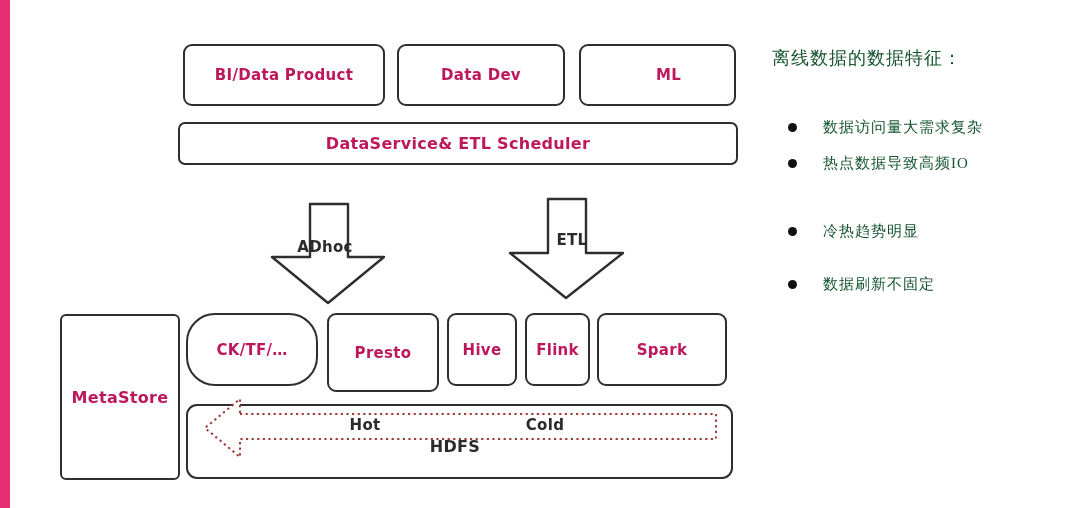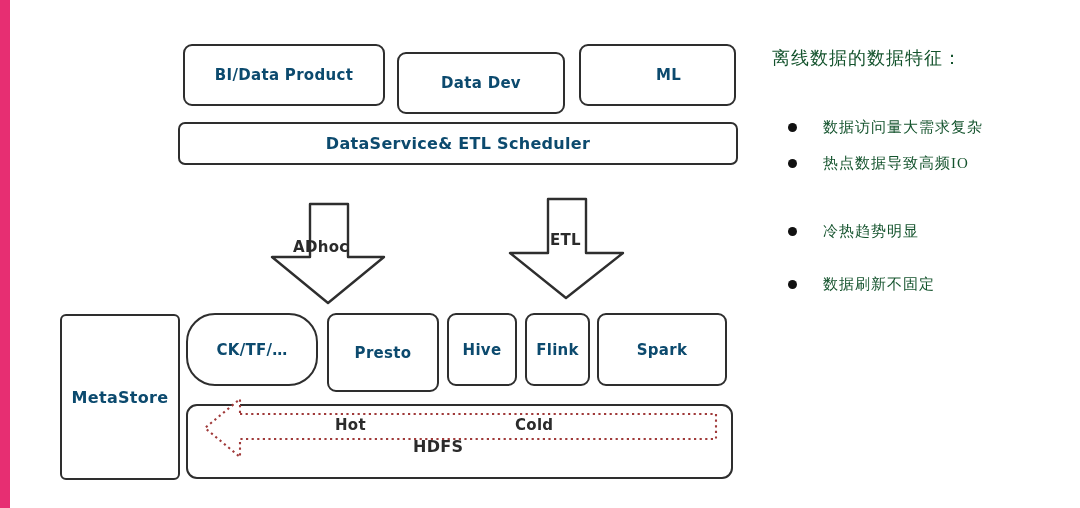--- a/index.html
+++ b/index.html
@@ -12,42 +12,42 @@
 
   .accent-bar {
     position: absolute; left: 0; top: 0; width: 10px; height: 508px;
     background: #e72e72;
   }
 
   .box {
     position: absolute; background: #ffffff;
     border: 2px solid #2e2e2e; border-radius: 9px;
     display: flex; align-items: center; justify-content: center;
-    color: #0c4a6e; font-weight: 600; font-size: 15px; letter-spacing: 0.3px;
+    color: #be185d; font-weight: 600; font-size: 15px; letter-spacing: 0.3px;
     text-align: left;
   }
 
   .box-bi        { left: 183px; top: 44px;  width: 202px; height: 62px; }
-  .box-datadev   { left: 397px; top: 44px;  width: 168px; height: 62px; margin-top: 8px; }
+  .box-datadev   { left: 397px; top: 44px;  width: 168px; height: 62px; }
   .box-ml        { left: 579px; top: 44px;  width: 157px; height: 62px; padding-left: 22px; }
   .box-scheduler { left: 178px; top: 122px; width: 560px; height: 43px; border-radius: 7px; font-size: 16px; }
 
   .box-metastore { left: 60px;  top: 314px; width: 120px; height: 166px; border-radius: 6px; font-size: 16px; }
   .box-ck        { left: 186px; top: 313px; width: 132px; height: 73px; border-radius: 29px; }
   .box-presto    { left: 327px; top: 313px; width: 112px; height: 79px; }
   .box-hive      { left: 447px; top: 313px; width: 70px;  height: 73px; }
   .box-flink     { left: 525px; top: 313px; width: 65px;  height: 73px; }
   .box-spark     { left: 597px; top: 313px; width: 130px; height: 73px; }
   .box-hdfs      { left: 186px; top: 404px; width: 547px; height: 75px; border-radius: 11px; }
 
   .overlay { position: absolute; left: 0; top: 0; width: 1080px; height: 508px; pointer-events: none; }
 
   .float-label {
     position: absolute; color: #2b2b2b; font-weight: 600; font-size: 15px;
-    letter-spacing: 0.3px;
+    text-align: center; letter-spacing: 0.3px;
   }
   .lbl-adhoc { left: 293px; top: 238px; width: 64px; }
   .lbl-etl   { left: 550px; top: 231px; width: 44px; }
   .lbl-hot   { left: 335px; top: 416px; width: 60px; }
   .lbl-cold  { left: 515px; top: 416px; width: 60px; }
   .lbl-hdfs  { left: 413px; top: 437px; width: 84px; font-size: 16px; }
 
   .notes {
     position: absolute; left: 772px; top: 46px; width: 300px;
     font-family: "Liberation Serif", "DejaVu Serif", serif; color: #14532d;

